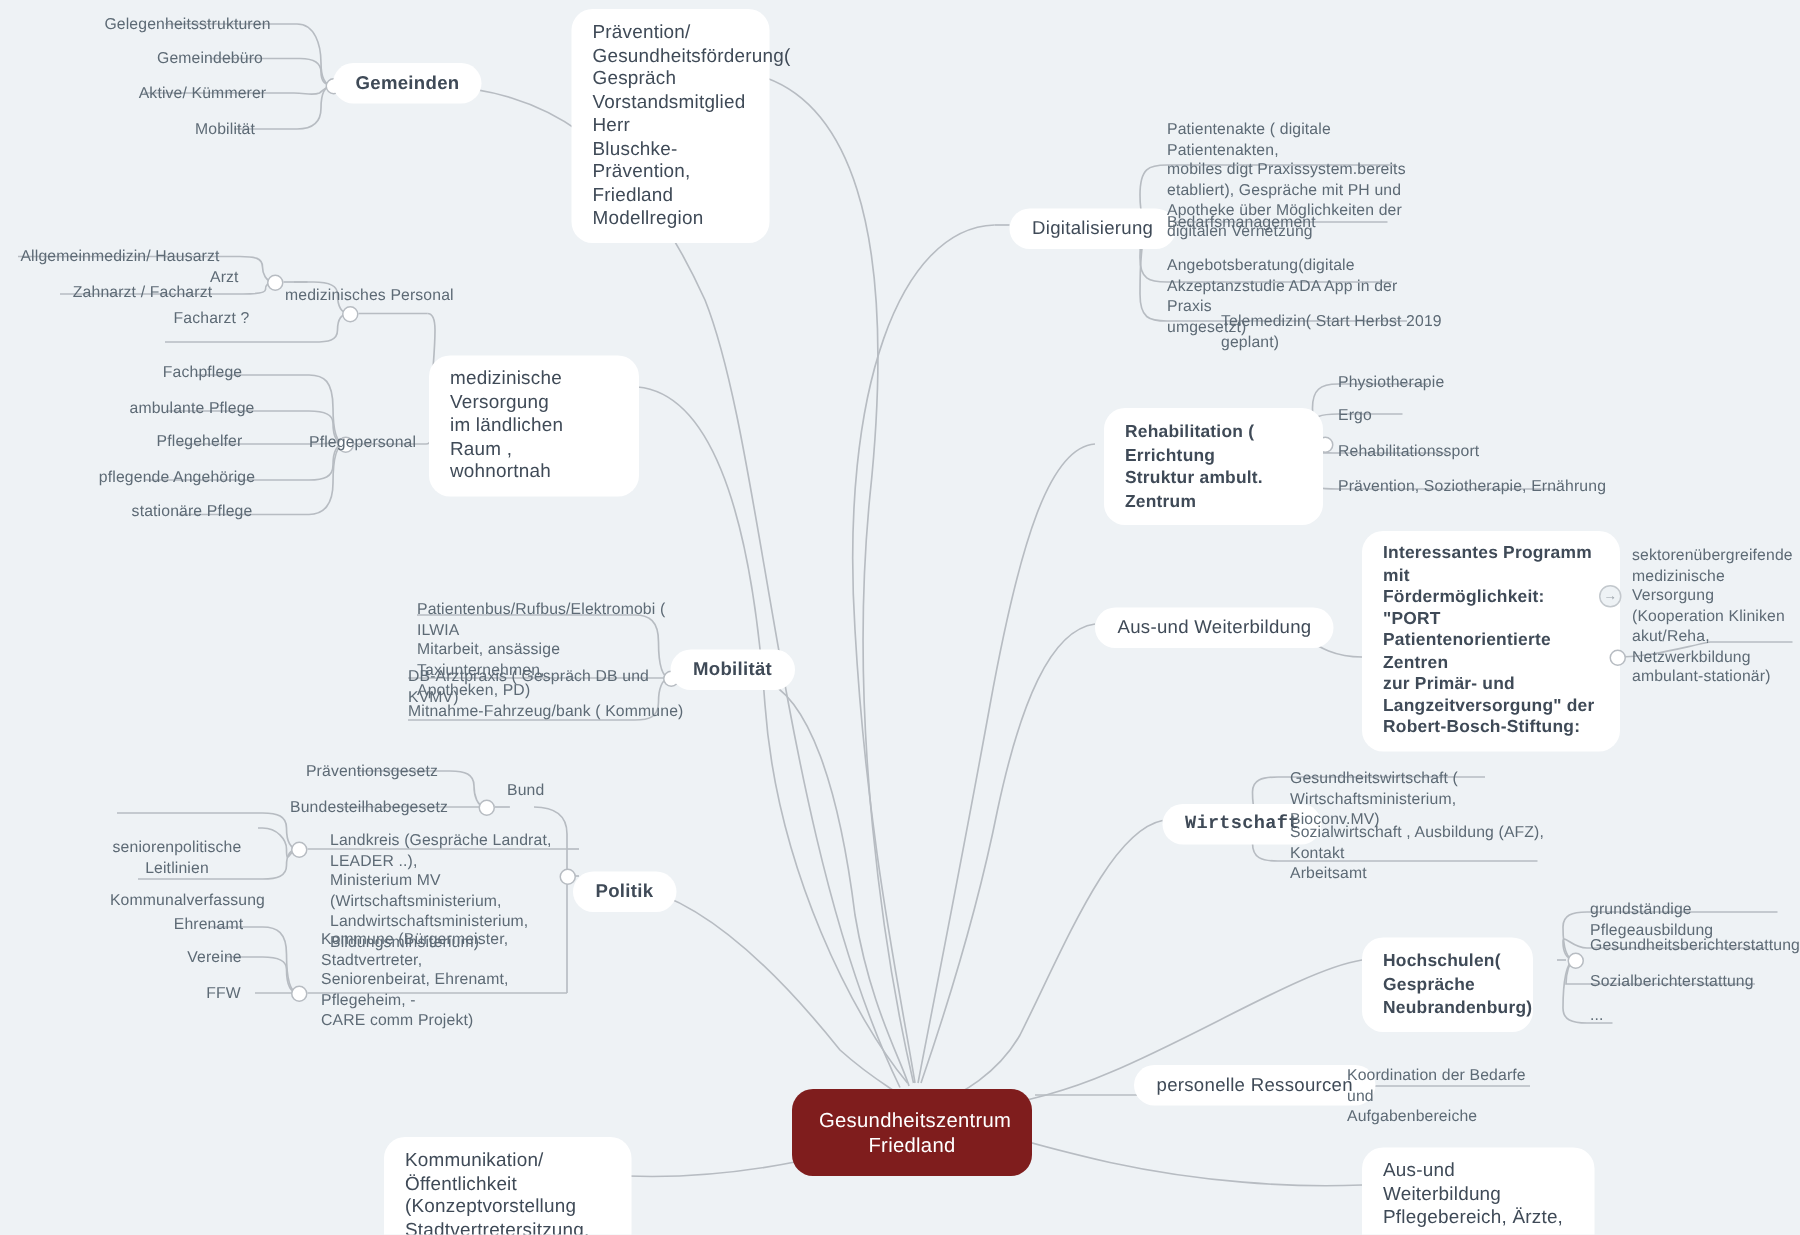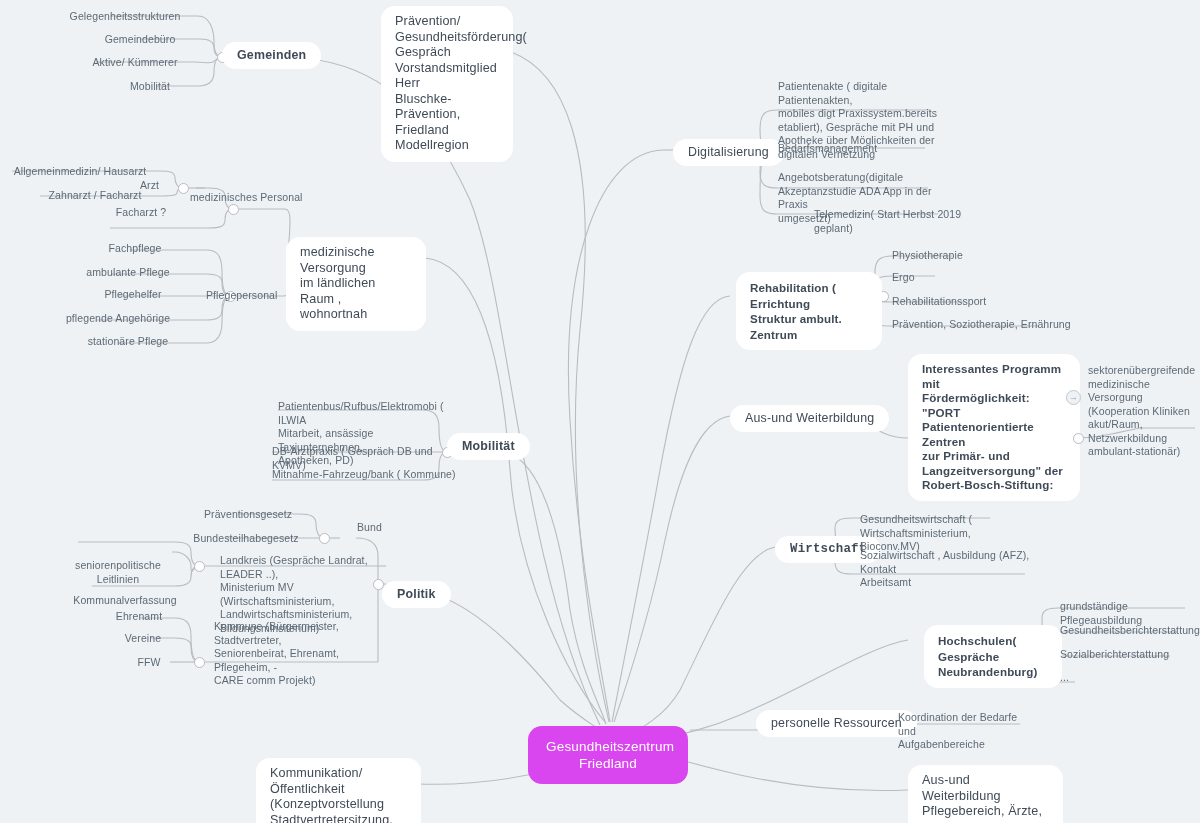--- a/index.html
+++ b/index.html
@@ -48,21 +48,21 @@
     font-size:12.4px;
     letter-spacing:.2px;
     padding:6px 15px;
     border-radius:15px;
     white-space:nowrap;
   }
   .bubble.bold{font-weight:700;}
 
   
   .root{
-    background:#d946ef;
+    background:#7f1d1d;
     color:#ffffff;
     border-radius:14px;
     font-size:13.5px;
     line-height:17px;
     text-align:center;
     padding:12px 18px;
     white-space:pre-line;
     letter-spacing:.2px;
   }
 
@@ -253,36 +253,36 @@
 Fördermöglichkeit: "PORT
 Patientenorientierte Zentren
 zur Primär- und
 Langzeitversorgung" der
 Robert-Bosch-Stiftung:</div>
   <div class="arrowbadge" style="left:1066px;top:390px;">→</div>
   <div class="dot" style="left:1073px;top:433px;"></div>
   <div class="node leaf" style="left:1088px;top:364px;width:110px;">sektorenübergreifende
 medizinische Versorgung
 (Kooperation Kliniken
-akut/Raum,
+akut/Reha,
 Netzwerkbildung
 ambulant-stationär)</div>
 
   <div class="node leaf" style="left:278px;top:400px;width:180px;">Patientenbus/Rufbus/Elektromobi ( ILWIA
 Mitarbeit, ansässige Taxiunternehmen,
 Apotheken, PD)</div>
   <div class="node leaf" style="left:272px;top:445px;width:190px;">DB-Arztpraxis ( Gespräch DB und KVMV)</div>
   <div class="node leaf" style="left:272px;top:468px;width:190px;">Mitnahme-Fahrzeug/bank ( Kommune)</div>
   <div class="dot" style="left:442px;top:447px;"></div>
   <div class="node bubble mid bold" style="left:447px;top:433px;">Mobilität</div>
 
   <div class="node leaf r" style="left:188px;top:508px;width:120px;">Präventionsgesetz</div>
   <div class="node leaf r" style="left:176px;top:532px;width:140px;">Bundesteilhabegesetz</div>
   <div class="dot" style="left:319px;top:533px;"></div>
-  <div class="node leaf" style="left:338px;top:521px;width:40px;margin-left:19px;">Bund</div>
+  <div class="node leaf" style="left:338px;top:521px;width:40px;">Bund</div>
 
   <div class="node leaf r" style="left:58px;top:559px;width:120px;">seniorenpolitische Leitlinien</div>
   <div class="node leaf r" style="left:72px;top:582px;width:106px;margin-top:12px;">Kommunalverfassung</div>
   <div class="dot" style="left:194px;top:561px;"></div>
   <div class="node leaf" style="left:220px;top:554px;width:175px;">Landkreis (Gespräche Landrat, LEADER ..),
 Ministerium MV (Wirtschaftsministerium,
 Landwirtschaftsministerium,
 Bildungsminsiterium)</div>
 
   <div class="node leaf r" style="left:100px;top:610px;width:78px;">Ehrenamt</div>
@@ -296,21 +296,21 @@
   <div class="node bubble mid bold" style="left:382px;top:581px;">Politik</div>
 
   <div class="dot" style="left:838px;top:542px;"></div>
   <div class="node bubble mid bold" style="left:775px;top:536px;font-family:Liberation Mono, monospace;">Wirtschaft</div>
   <div class="node leaf" style="left:860px;top:513px;width:170px;">Gesundheitswirtschaft (
 Wirtschaftsministerium, Bioconv.MV)</div>
   <div class="node leaf" style="left:860px;top:549px;width:175px;">Sozialwirtschaft , Ausbildung (AFZ), Kontakt
 Arbeitsamt</div>
 
   <div class="dot" style="left:1045px;top:635px;"></div>
-  <div class="node bubble big bold" style="left:908px;top:625px;width:138px;font-size:11.6px;margin-left:16px;">Hochschulen( Gespräche
+  <div class="node bubble big bold" style="left:908px;top:625px;width:114px;font-size:11.6px;">Hochschulen( Gespräche
 Neubrandenburg)</div>
   <div class="node leaf" style="left:1060px;top:600px;width:150px;">grundständige Pflegeausbildung</div>
   <div class="node leaf" style="left:1060px;top:624px;width:150px;">Gesundheitsberichterstattung</div>
   <div class="node leaf" style="left:1060px;top:648px;width:150px;">Sozialberichterstattung</div>
   <div class="node leaf" style="left:1060px;top:671px;width:40px;">...</div>
 
   <div class="dot" style="left:881px;top:725px;"></div>
   <div class="node bubble mid" style="left:756px;top:710px;">personelle Ressourcen</div>
   <div class="node leaf" style="left:898px;top:711px;width:130px;">Koordination der Bedarfe und
 Aufgabenbereiche</div>

